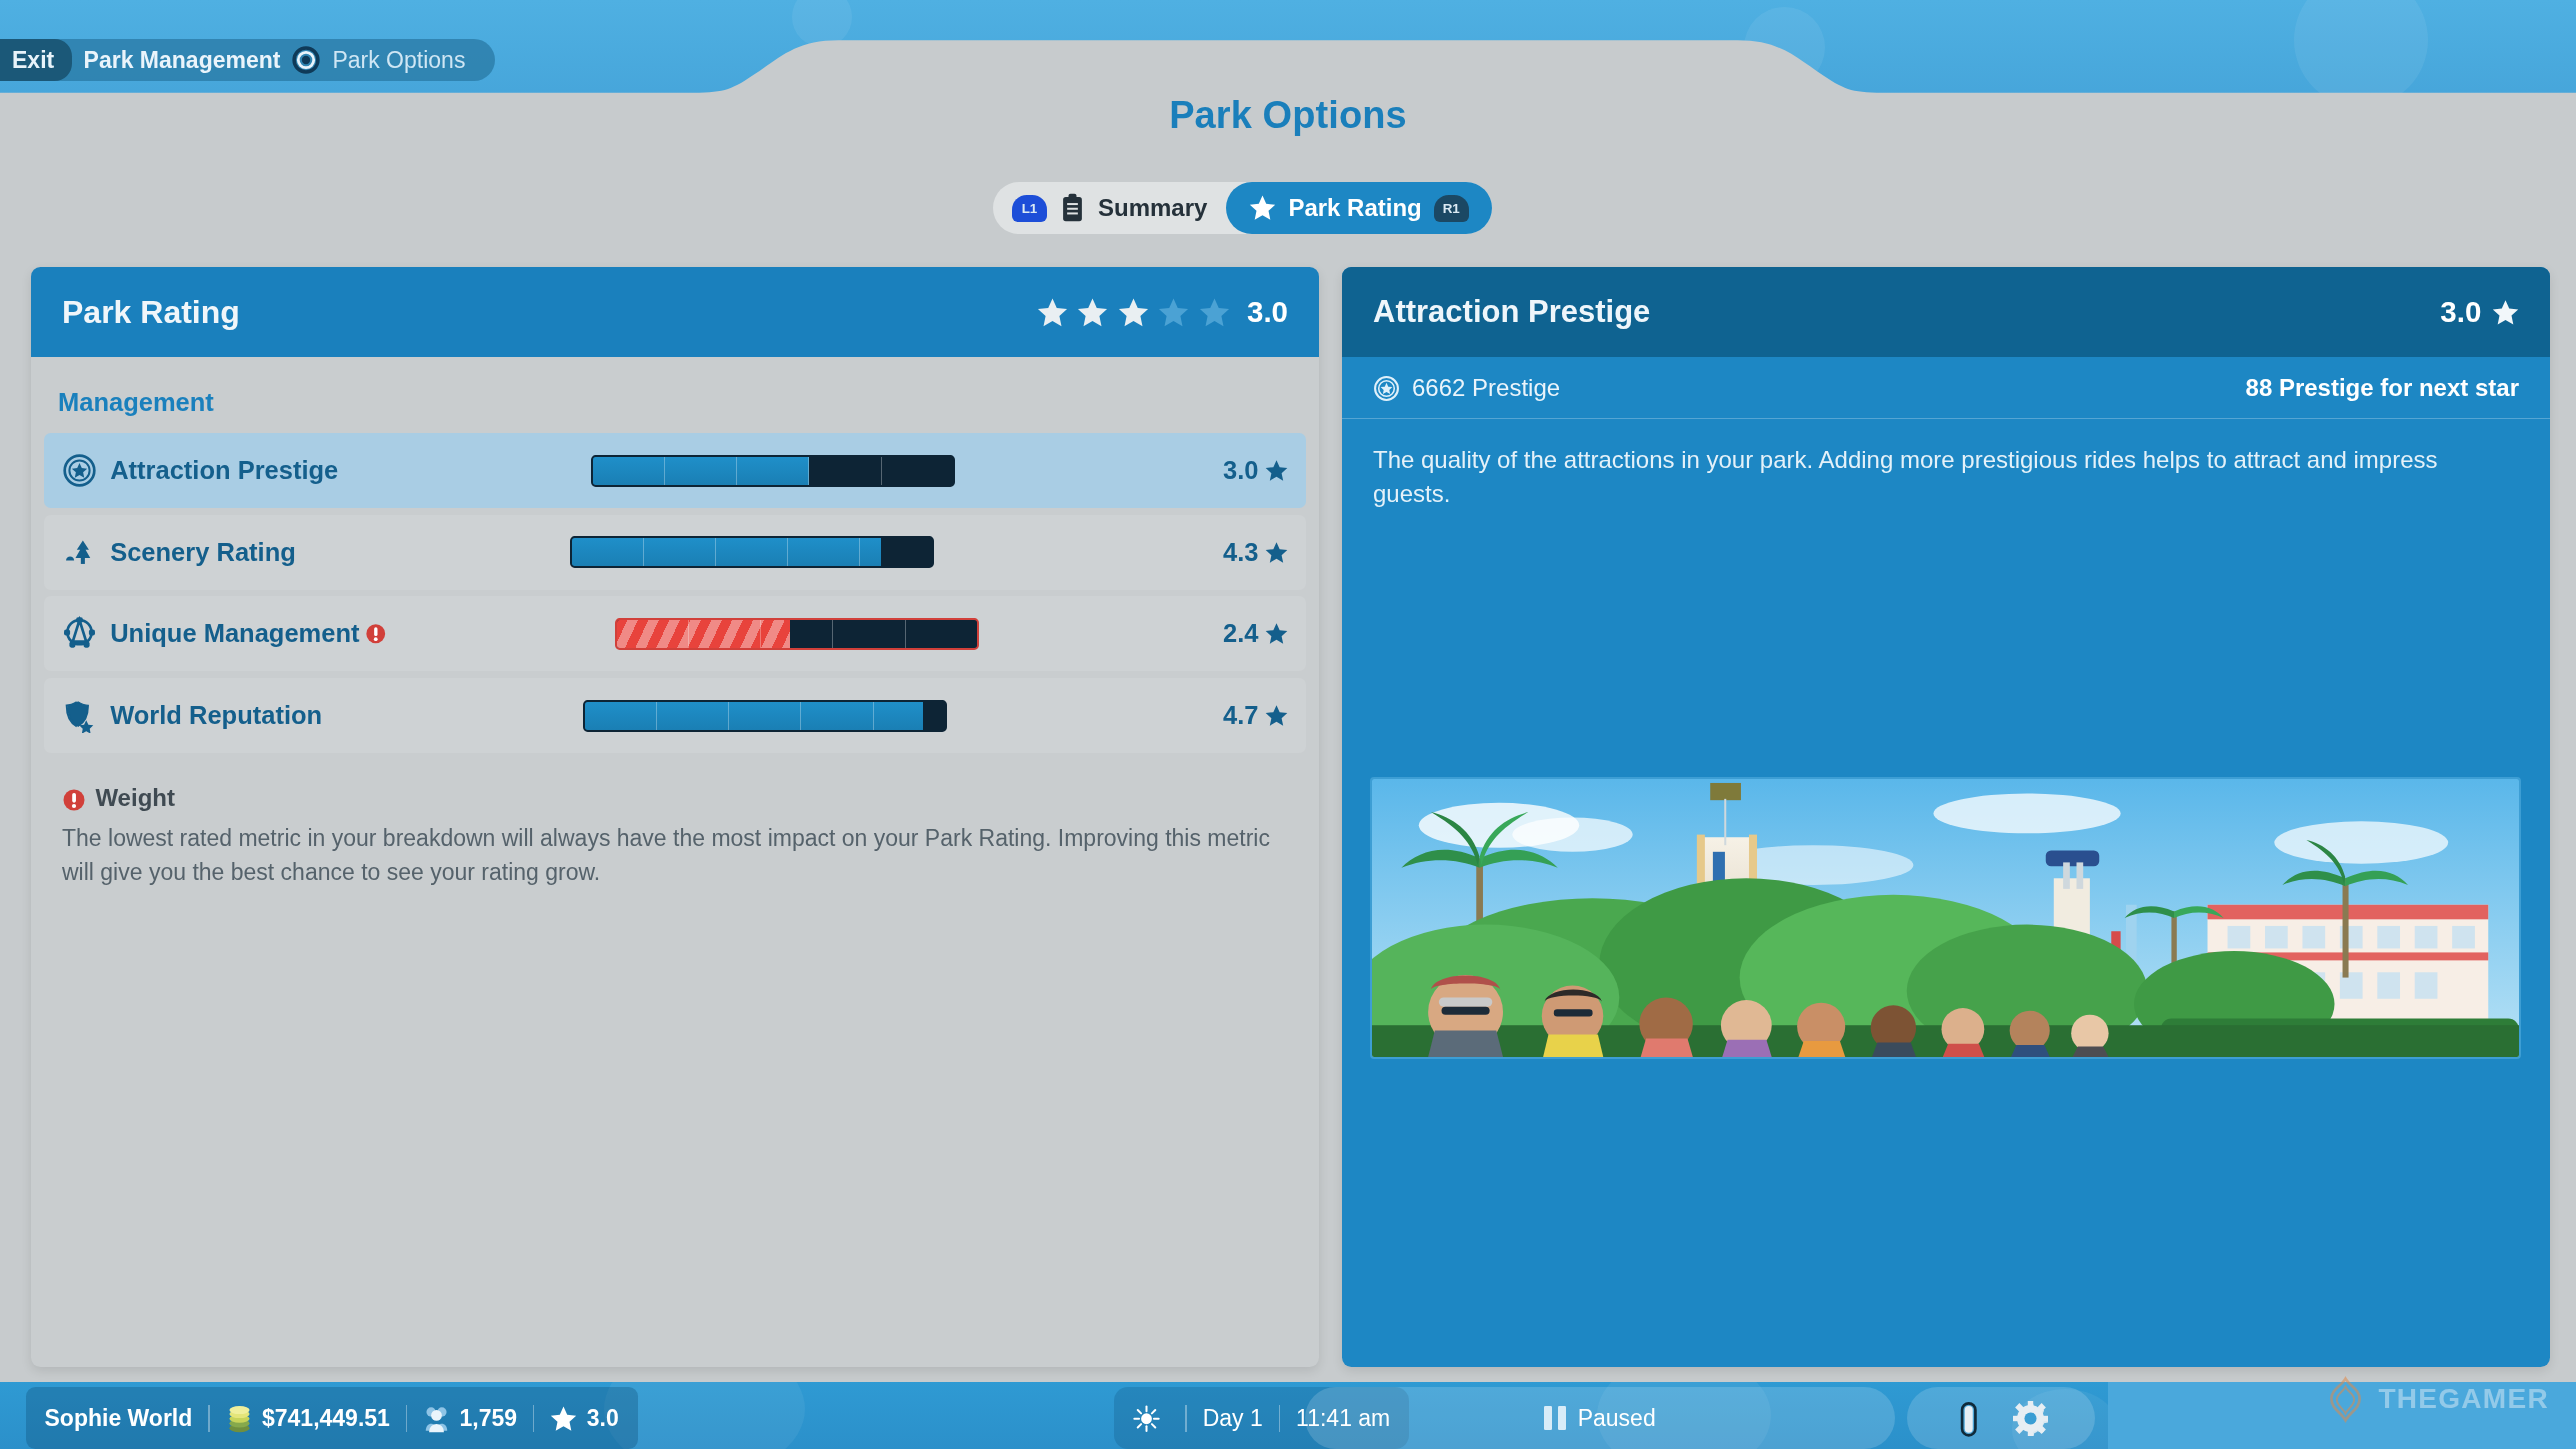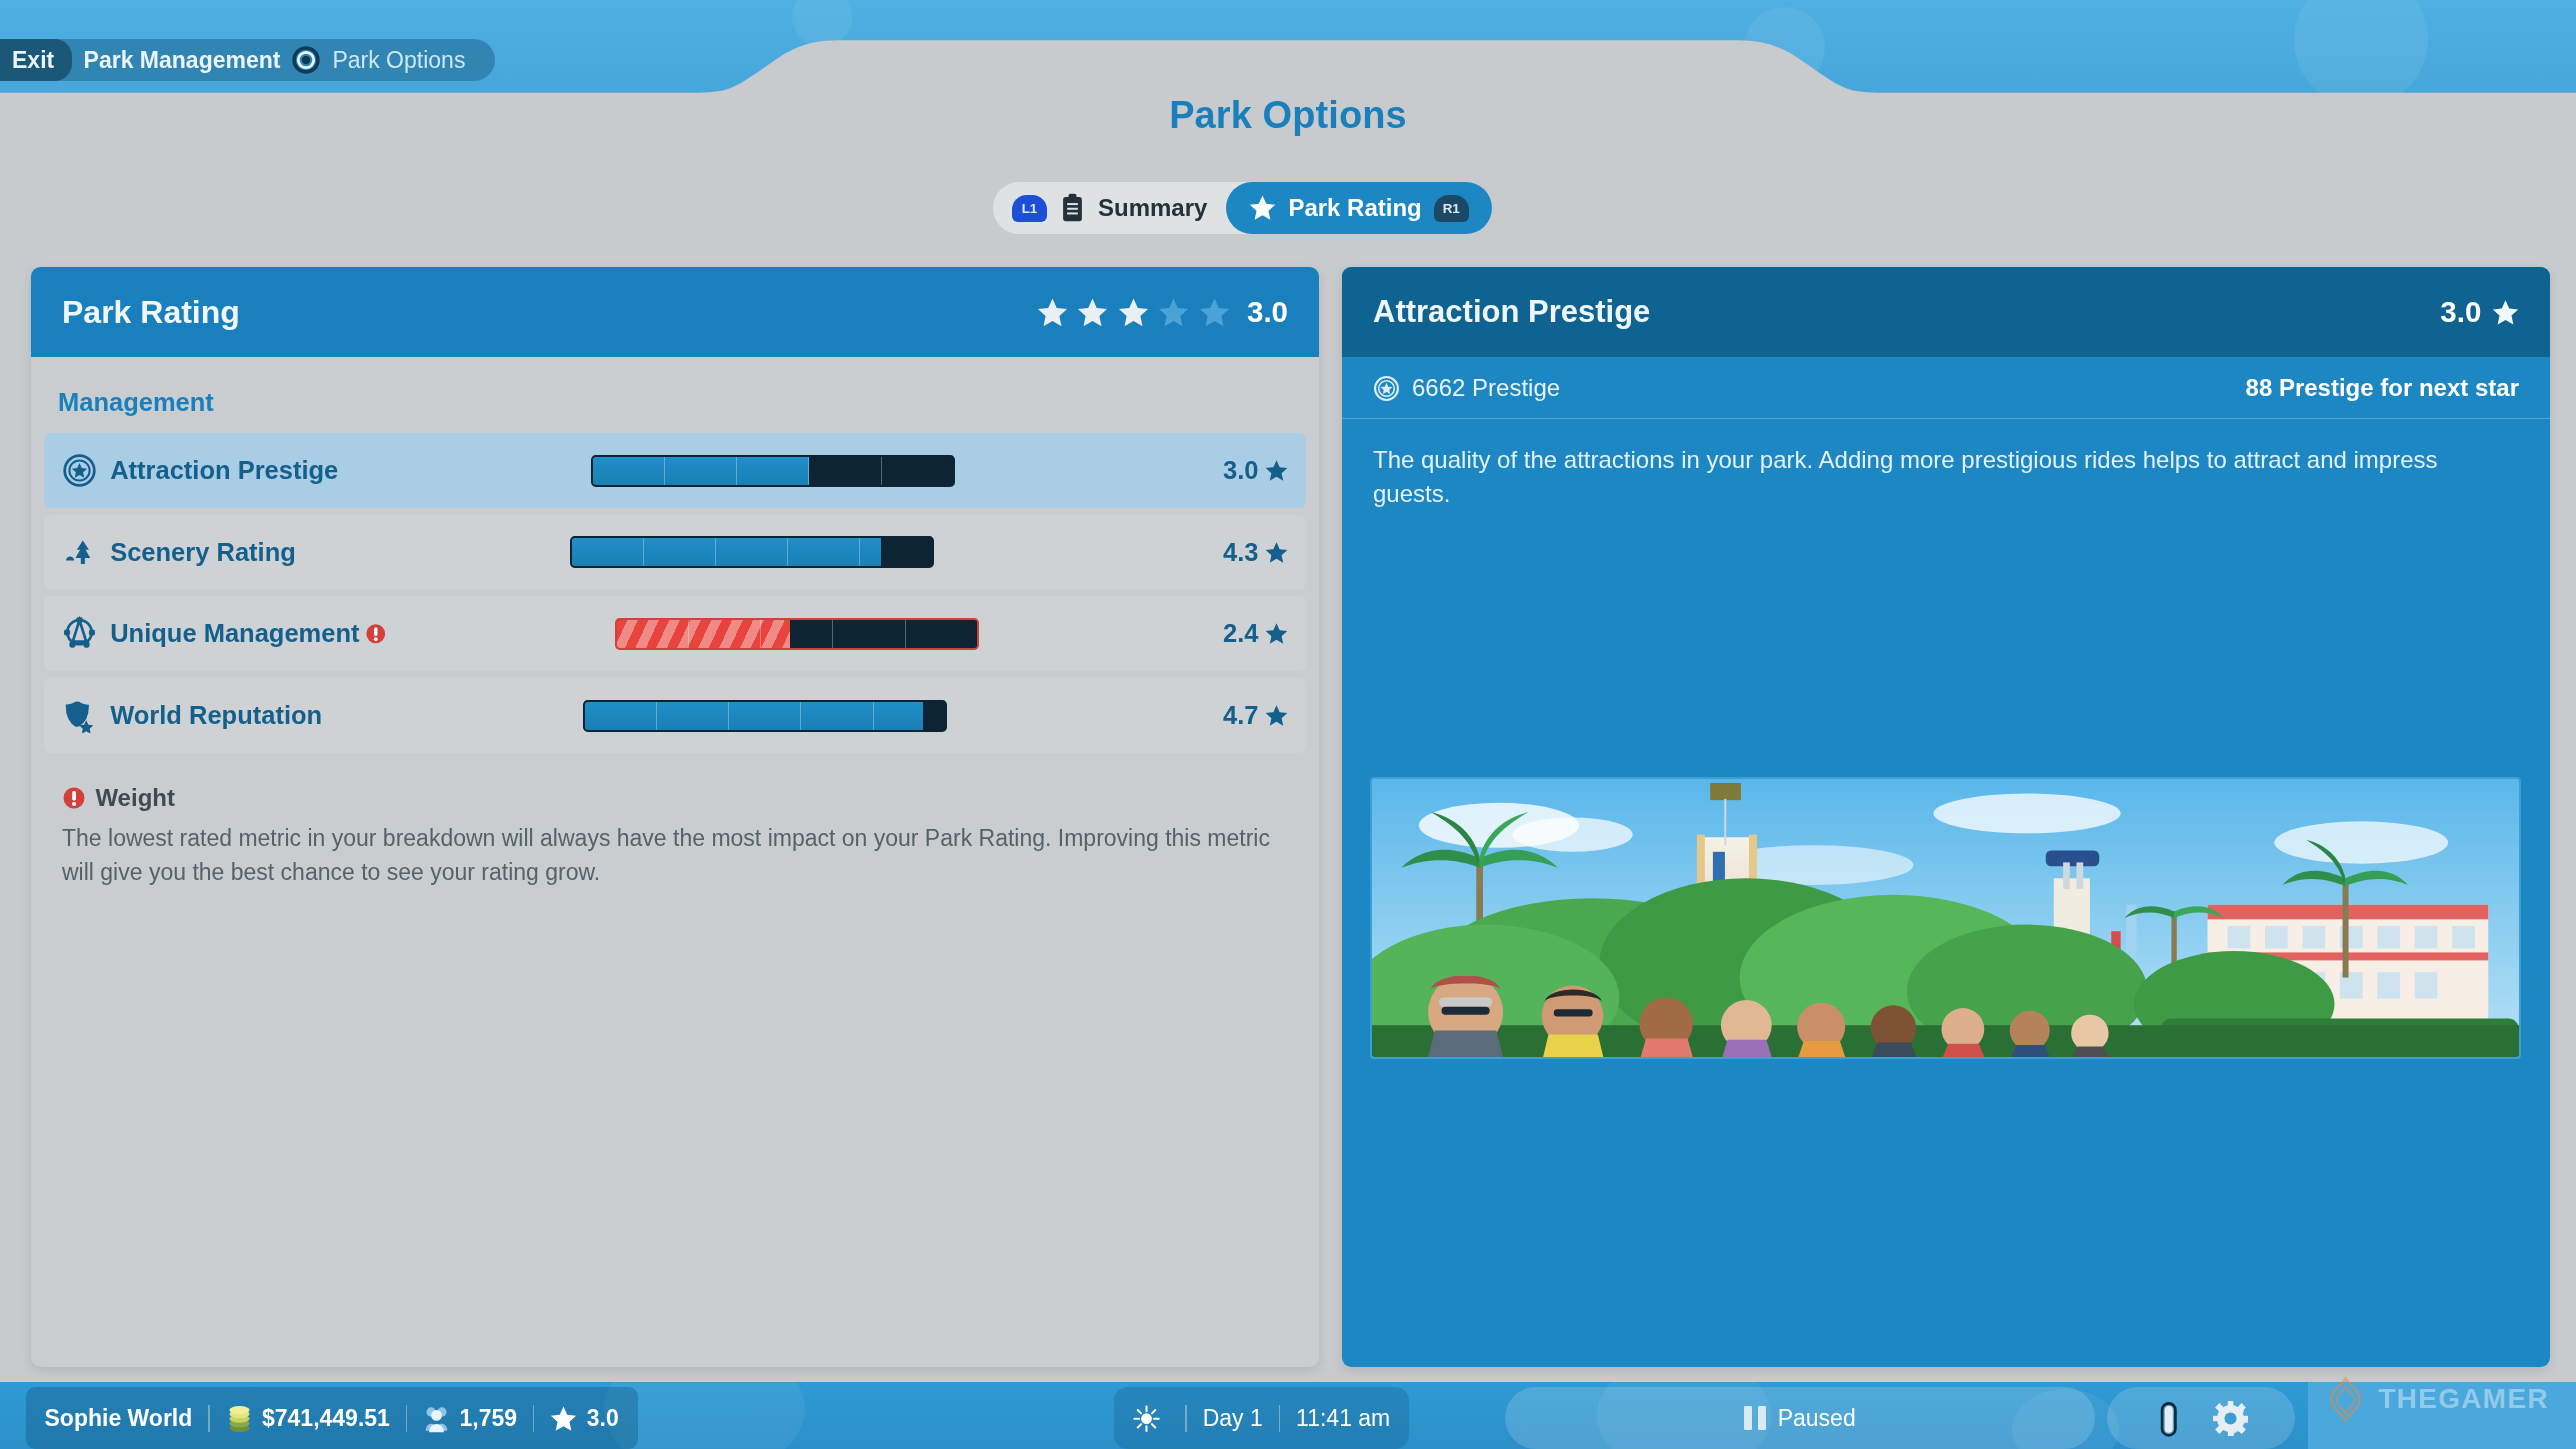--- a/index.html
+++ b/index.html
@@ -141,21 +141,21 @@
   .bar-ticks i:last-child { border-right: none; }
   .row-value {
     width: 81px; text-align: right;
     color:#145f8c; font-size: 25.5px; font-weight: bold;
     display:flex; align-items:center; justify-content:flex-end; gap: 6.7px;
   }
   .row-value svg { width: 23px; height: 23px; }
 
   .weight-box { padding: 24px 31px 0 31px; }
   .weight-title {
-    display:flex; align-items:center; gap: 9.4px;
+    display:flex; align-items:flex-end; gap: 9.4px;
     color:#3f4a52; font-size: 24px; font-weight: bold; margin-bottom: 10.7px;
   }
   .weight-text {
     color:#55626b; font-size: 23px; line-height: 1.45; max-width: 1228px;
   }
 
   
   .right-panel {
     position: absolute; left: 1342px; top: 267px; width: 1208px; height: 1100px;
     background: #1d87c4; border-radius: 9.4px; z-index: 4;
@@ -186,21 +186,21 @@
   }
 
   .rp-image {
     position: absolute; left: 28px; top: 510px; width: 1151px; height: 282px;
     border-radius: 4px; overflow:hidden;
     border: 2px solid #3d9ed4;
   }
 
   
   .statusbar {
-    position: absolute; left:0; top: 1382px; width: 2308px; height: 67px;
+    position: absolute; left:0; top: 1382px; width: 2108px; height: 67px;
     background: linear-gradient(180deg,#2f9ad3 0%, #2b90ca 100%);
     z-index: 9; overflow: hidden;
   }
   .sb-blob { position:absolute; border-radius:50%; background: rgba(255,255,255,0.06); }
   .sb-left {
     position:absolute; left: 25.5px; top: 5.4px; height: 62px;
     display:flex; align-items:center; gap: 0;
     background: rgba(10,70,110,0.30); border-radius: 9.4px; padding: 0 19px;
   }
   .sb-mid {

